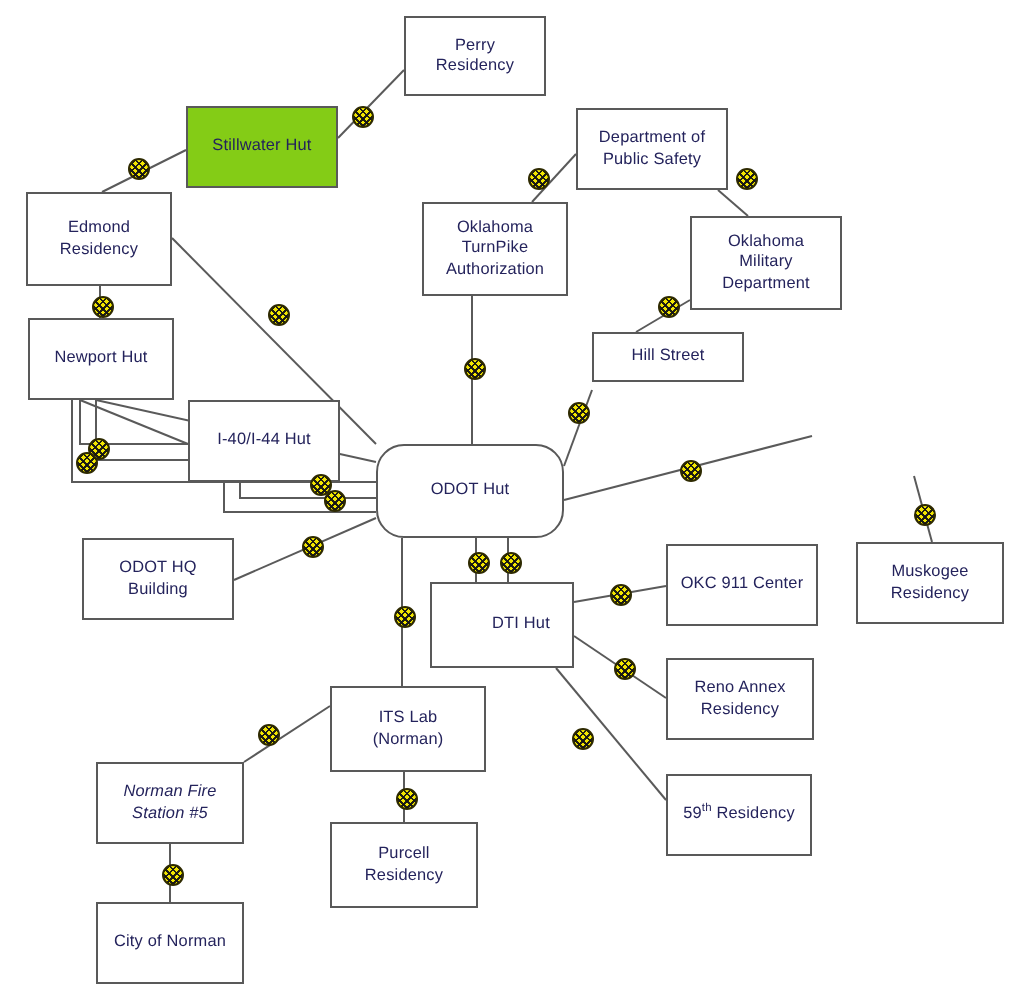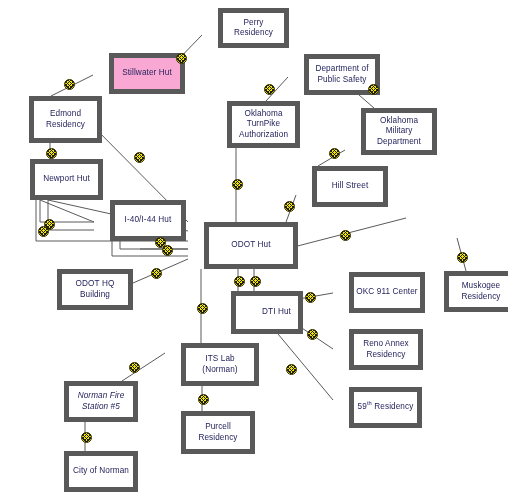--- a/index.html
+++ b/index.html
@@ -22,32 +22,31 @@
     position: absolute;
     left: 0;
     top: 0;
     width: 508px;
     height: 499px;
     pointer-events: none;
   }
   .node {
     position: absolute;
     box-sizing: border-box;
-    border: 5px solid #0369a1;
+    border: 1px solid #0369a1;
     background: #ffffff;
     color: #24235c;
     font-size: 8.2px;
     line-height: 10.5px;
     display: flex;
     align-items: center;
     justify-content: center;
     text-align: center;
     letter-spacing: 0.1px;
     z-index: 5;
-    margin-left: 16px;
   }
   .node .label {
     display: block;
     padding: 0 2px;
     white-space: pre-line;
   }
   .marker {
     position: absolute;
     width: 9px;
     height: 9px;
@@ -100,21 +99,21 @@
       <polyline points="40,200 40,222 94,222" fill="none" stroke="#5a5a5a" stroke-width="1"></polyline>
       <polyline points="48,200 48,230 94,230" fill="none" stroke="#5a5a5a" stroke-width="1"></polyline>
       <polyline points="36,200 36,241 132,241" fill="none" stroke="#5a5a5a" stroke-width="1"></polyline>
       <polyline points="112,241 112,256 188,256" fill="none" stroke="#5a5a5a" stroke-width="1"></polyline>
       <polyline points="120,241 120,249 188,249" fill="none" stroke="#5a5a5a" stroke-width="1"></polyline>
     </svg>
 <div class="node" style="left: 202px; top: 8px; width: 71px; height: 40px; border-color: rgb(89, 89, 89); background: rgb(255, 255, 255); color: rgb(36, 35, 92);">
       <span class="label">Perry
 Residency</span>
     </div>
-    <div class="node" style="left: 93px; top: 53px; width: 76px; height: 41px; border-color: rgb(89, 89, 89); background: #f9a8d4; color: rgb(36, 35, 92);">
+    <div class="node" style="left: 93px; top: 53px; width: 76px; height: 41px; border-color: rgb(89, 89, 89); background: #84cc16; color: rgb(36, 35, 92);">
       <span class="label">Stillwater Hut</span>
     </div>
     <div class="node" style="left: 288px; top: 54px; width: 76px; height: 41px; border-color: rgb(89, 89, 89); background: rgb(255, 255, 255); color: rgb(36, 35, 92);">
       <span class="label">Department of
 Public Safety</span>
     </div>
     <div class="node" style="left: 13px; top: 96px; width: 73px; height: 47px; border-color: rgb(89, 89, 89); background: rgb(255, 255, 255); color: rgb(36, 35, 92);">
       <span class="label">Edmond
 Residency</span>
     </div>
@@ -124,27 +123,27 @@
 Authorization</span>
     </div>
     <div class="node" style="left: 345px; top: 108px; width: 76px; height: 47px; border-color: rgb(89, 89, 89); background: rgb(255, 255, 255); color: rgb(36, 35, 92);">
       <span class="label">Oklahoma
 Military
 Department</span>
     </div>
     <div class="node" style="left: 14px; top: 159px; width: 73px; height: 41px; border-color: rgb(89, 89, 89); background: rgb(255, 255, 255); color: rgb(36, 35, 92);">
       <span class="label">Newport Hut</span>
     </div>
-    <div class="node" style="left: 296px; top: 166px; width: 76px; height: 41px; border-color: rgb(89, 89, 89); background: rgb(255, 255, 255); color: rgb(36, 35, 92);">
+    <div class="node" style="left: 296px; top: 166px; width: 76px; height: 25px; border-color: rgb(89, 89, 89); background: rgb(255, 255, 255); color: rgb(36, 35, 92);">
       <span class="label">Hill Street</span>
     </div>
     <div class="node" style="left: 94px; top: 200px; width: 76px; height: 41px; border-color: rgb(89, 89, 89); background: rgb(255, 255, 255); color: rgb(36, 35, 92);">
       <span class="label">I-40/I-44 Hut</span>
     </div>
-    <div class="node" style="left: 188px; top: 222px; width: 94px; height: 47px; border-color: rgb(89, 89, 89); background: rgb(255, 255, 255); color: rgb(36, 35, 92);">
+    <div class="node" style="left: 188px; top: 222px; width: 94px; height: 47px; border-color: rgb(89, 89, 89); background: rgb(255, 255, 255); color: rgb(36, 35, 92); border-radius: 14px;">
       <span class="label">ODOT Hut</span>
     </div>
     <div class="node" style="left: 41px; top: 269px; width: 76px; height: 41px; border-color: rgb(89, 89, 89); background: rgb(255, 255, 255); color: rgb(36, 35, 92);">
       <span class="label">ODOT HQ
 Building</span>
     </div>
     <div class="node" style="left: 333px; top: 272px; width: 76px; height: 41px; border-color: rgb(89, 89, 89); background: rgb(255, 255, 255); color: rgb(36, 35, 92);">
       <span class="label">OKC 911 Center</span>
     </div>
     <div class="node" style="left: 428px; top: 271px; width: 74px; height: 41px; border-color: rgb(89, 89, 89); background: rgb(255, 255, 255); color: rgb(36, 35, 92);">

